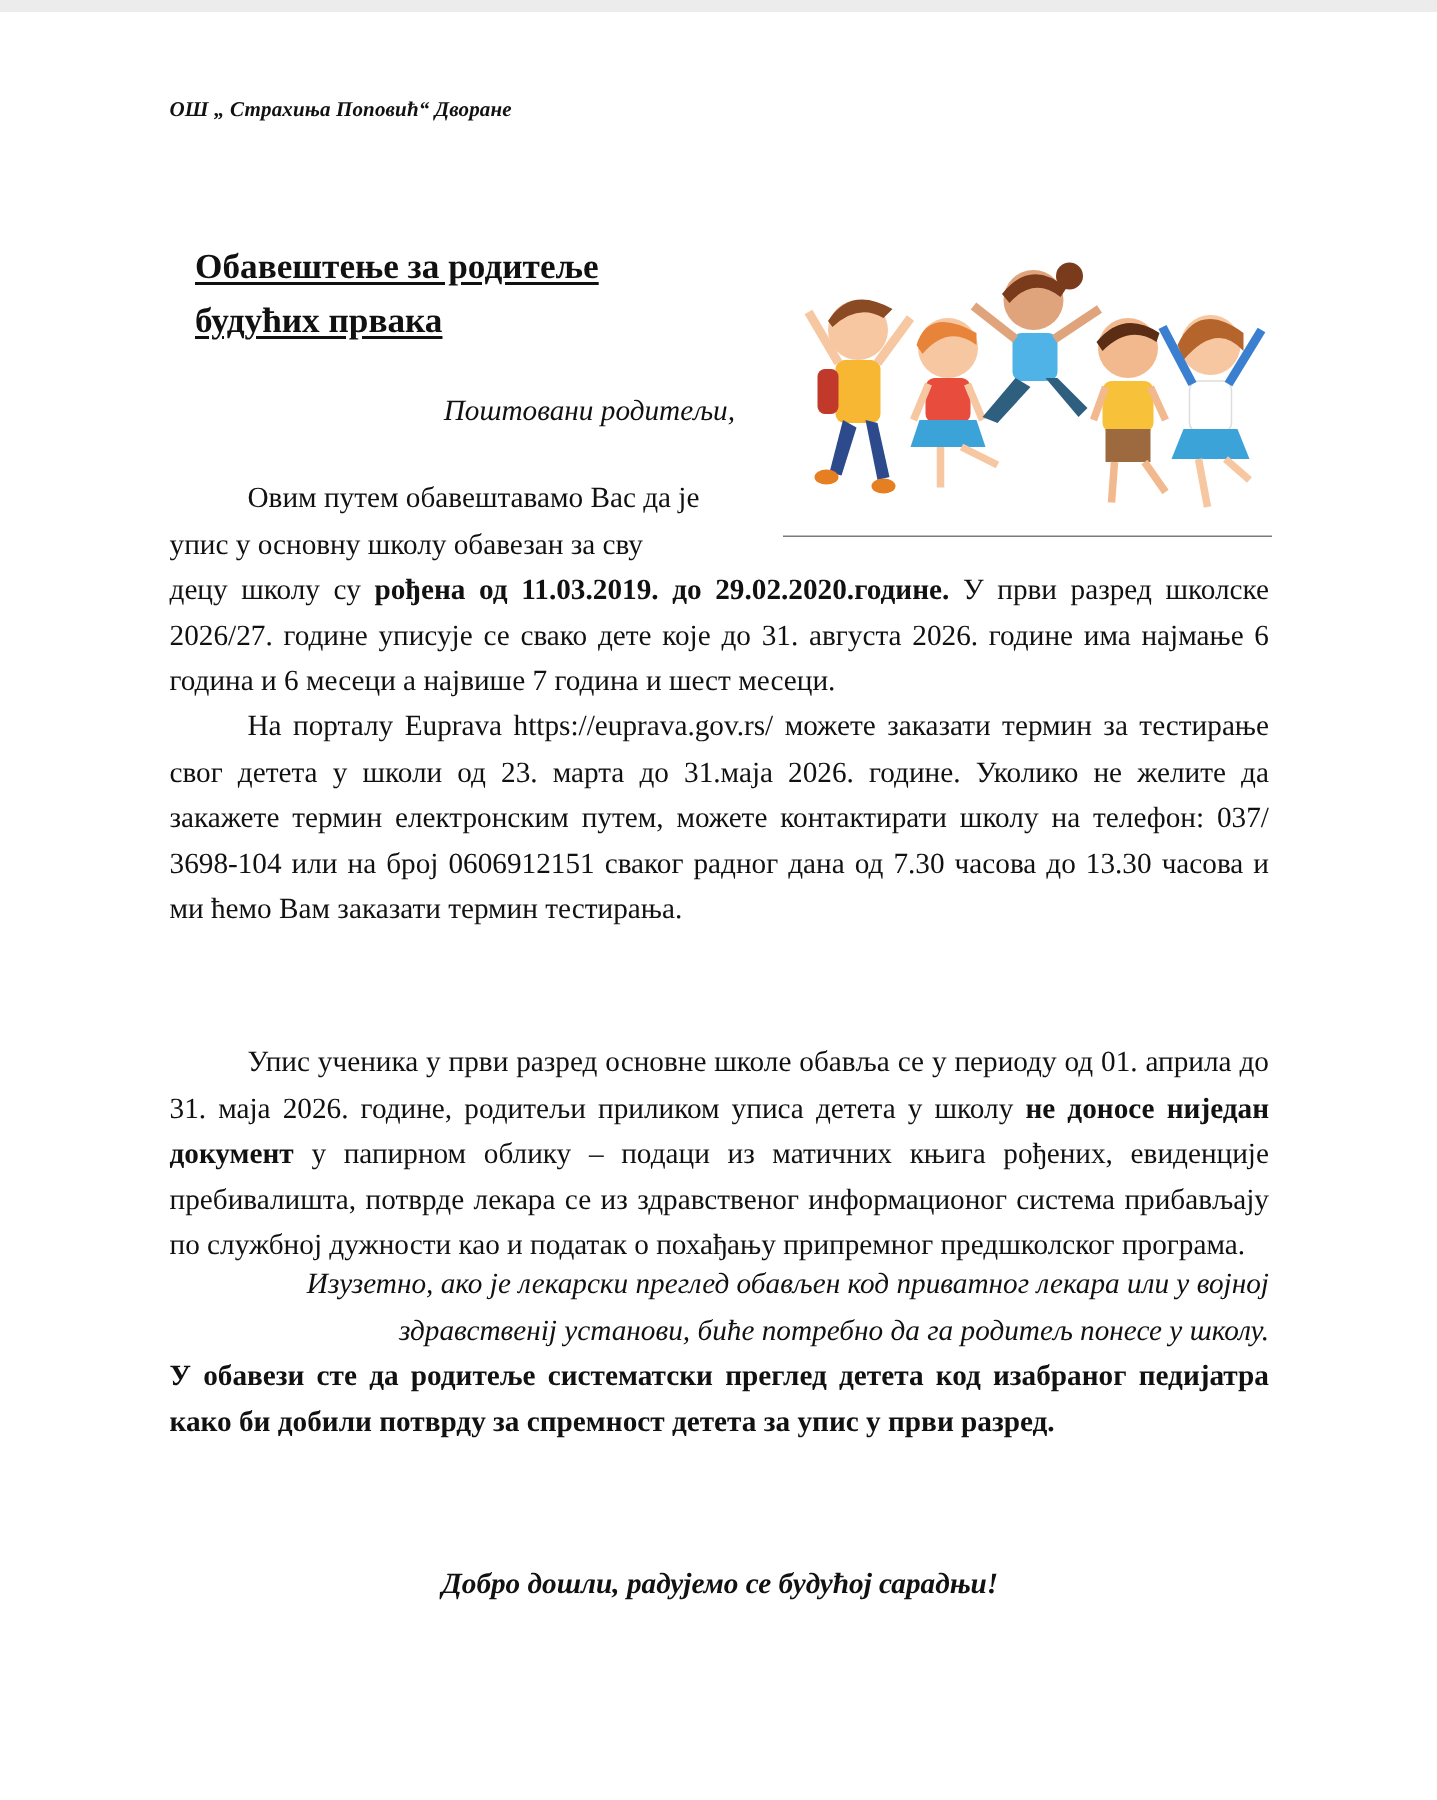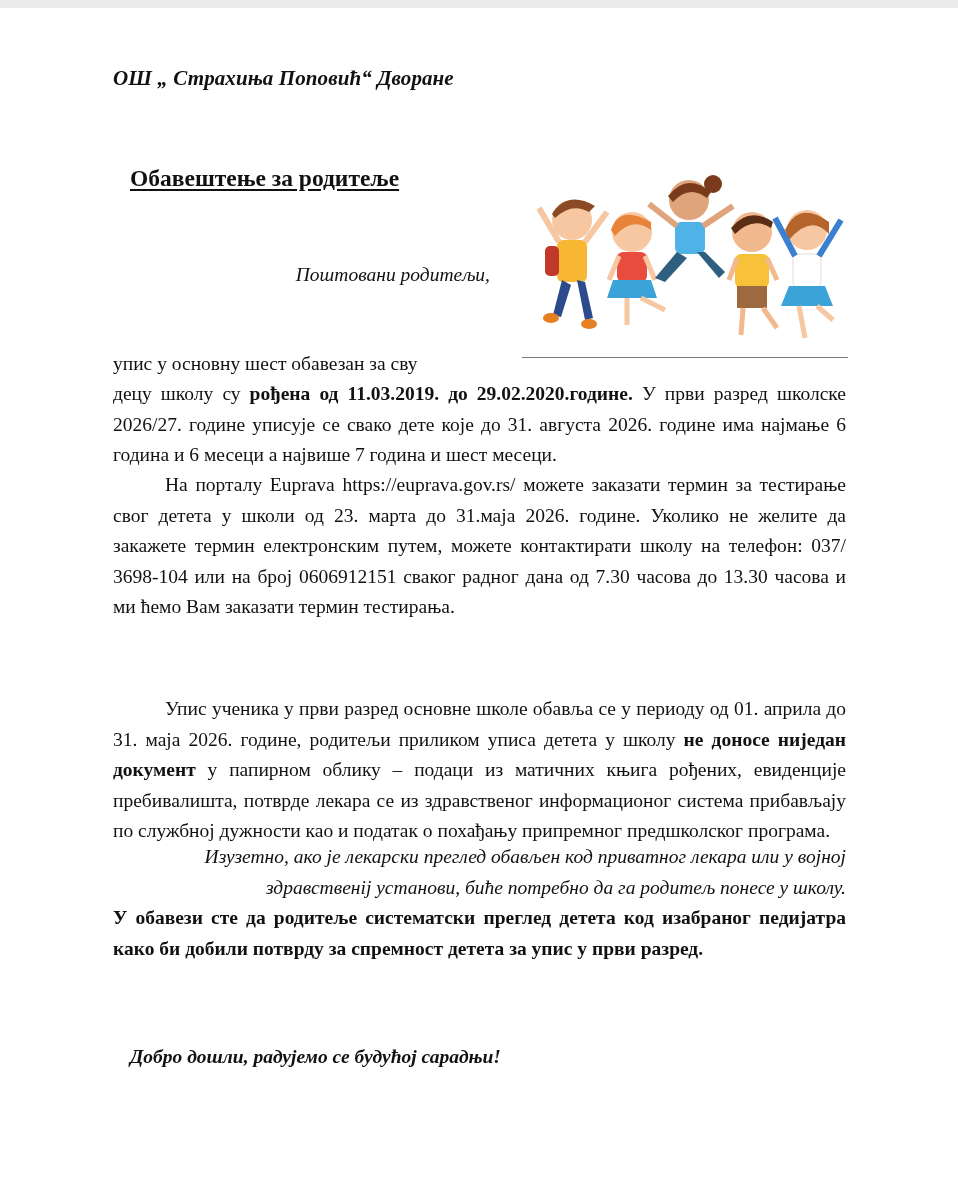--- a/index.html
+++ b/index.html
@@ -1,43 +1,44 @@
 <!DOCTYPE html>
 <html><head>
   <meta charset="utf-8">
   <style>
     html, body { margin: 0; padding: 0; background: #ffffff; }
     body { width: 958px; height: 1200px; position: relative; overflow: hidden;
       font-family: "Liberation Serif", "DejaVu Serif", serif; color: #111; }
     .topbar { position: absolute; left: 0; top: 0; width: 958px; height: 8px; background: #ececec; }
-    .school { position: absolute; left: 113px; top: 66px; font-size: 21px; font-weight: bold; font-style: italic; letter-spacing: 0.1px; }
+    .school { position: absolute; left: 113px; top: 66px; font-size: 14px; font-weight: bold; font-style: italic; letter-spacing: 0.1px; }
     .title { position: absolute; left: 130px; top: 160px; width: 360px; text-align: left; font-size: 23.5px; font-weight: bold; text-decoration: underline; line-height: 36px; text-underline-offset: 3px; }
     .greeting { position: absolute; left: 130px; top: 264px; width: 360px; text-align: right; font-size: 19.5px; font-style: italic; }
     .illustration { position: absolute; left: 527px; top: 170px; width: 330px; height: 176px; }
     .hr-right { position: absolute; left: 522px; top: 357px; width: 326px; height: 1px; background: #7a7a7a; }
     .p { position: absolute; left: 113px; width: 733px; font-size: 19.5px; line-height: 30.5px; text-align: justify; }
     .p .ind { display: inline-block; width: 52px; }
     .p1a { top: 318px; width: 395px; }
     .p1b { top: 379px; }
     .p2 { top: 470px; }
     .p3 { top: 694px; }
     .p4 { top: 842px; font-style: italic; text-align: right; }
     .p5 { top: 903px; font-weight: bold; }
-    .closing { position: absolute; left: 130px; top: 1046px; width: 700px; text-align: left; font-size: 19.5px; font-weight: bold; font-style: italic; }
+    .closing { position: absolute; left: 130px; top: 1046px; width: 700px; text-align: center; font-size: 19.5px; font-weight: bold; font-style: italic; }
     b { font-weight: bold; }
   </style>
 </head>
 <body>
 
 <div class="topbar"></div>
 
 <div class="school">ОШ „ Страхиња Поповић“ Дворане</div>
 
 <div class="title">
   <div>Обавештење за родитеље</div>
+  <div>будућих првака</div>
 </div>
 
 <div class="greeting">Поштовани родитељи,</div>
 
 <div class="illustration">
   <svg width="330" height="176" viewBox="0 0 330 176">
 
     <g>
       <circle cx="45" cy="50" r="20" fill="#f6c7a1"></circle>
       <path d="M25 44 Q40 20 68 36 L62 42 Q45 32 28 48 Z" fill="#8a4a24"></path>
@@ -93,22 +94,22 @@
       <line x1="292" y1="86" x2="314" y2="50" stroke="#3a7fd0" stroke-width="6"></line>
       <line x1="272" y1="136" x2="278" y2="168" stroke="#f6c7a1" stroke-width="5"></line>
       <line x1="290" y1="136" x2="306" y2="150" stroke="#f6c7a1" stroke-width="5"></line>
     </g>
   </svg>
 </div>
 
 <div class="hr-right"></div>
 
 <div class="p p1a">
-  <span class="ind"></span><br>
-  <span>упис у основну шест обавезан за сву</span>
+  <span class="ind"></span><span>Овим путем обавештавамо Вас да је</span><br>
+  <span>упис у основну школу обавезан за сву</span>
 </div>
 
 <div class="p p1b"><span>децу школу су </span><b>рођена од 11.03.2019. до 29.02.2020.године.</b><span> У први разред школске 2026/27. године уписује се свако дете које до 31. августа 2026. године има најмање 6 година и 6 месеци а највише 7 година и шест месеци.</span></div>
 
 <div class="p p2"><span class="ind"></span><span>На порталу Euprava https://euprava.gov.rs/ можете заказати термин за тестирање свог детета у школи од 23. марта до 31.маја 2026. године. Уколико не желите да закажете термин електронским путем, можете контактирати школу  на телефон: 037/ 3698-104 или на број 0606912151 сваког радног дана од 7.30 часова до 13.30 часова и ми ћемо Вам заказати термин тестирања.</span></div>
 
 <div class="p p3"><span class="ind"></span><span>Упис ученика у први разред основне школе обавља се у периоду од 01. априла до 31. маја 2026. године, родитељи приликом уписа детета у школу </span><b>не доносе ниједан документ</b><span> у папирном облику – подаци из матичних књига рођених, евиденције пребивалишта, потврде лекара се из здравственог информационог система прибављају по службној дужности као и податак о похађању припремног предшколског програма.</span></div>
 
 <div class="p p4">Изузетно, ако је лекарски преглед обављен код приватног лекара или у војној здравственij установи, биће потребно да га родитељ понесе у школу.</div>
 

